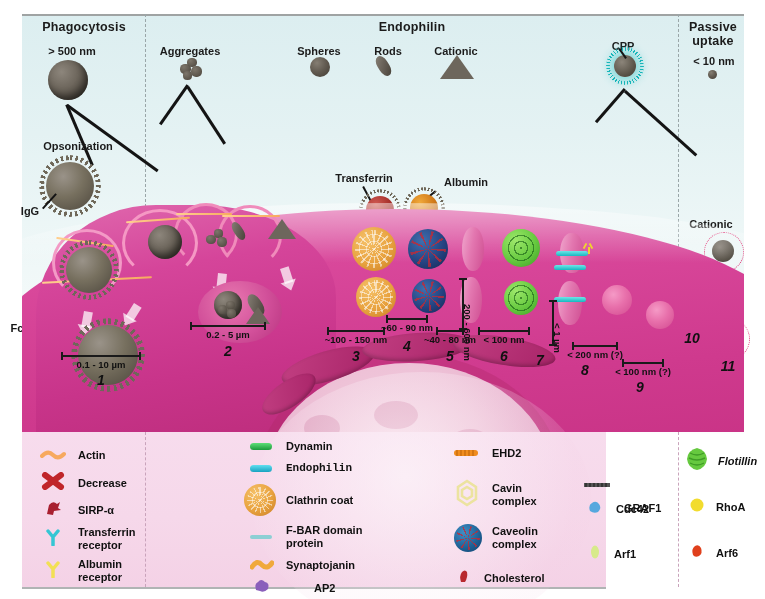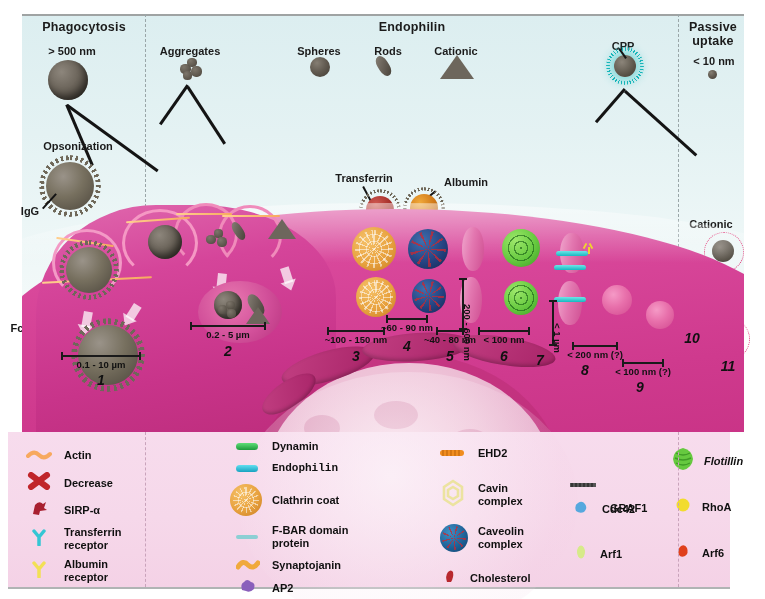--- a/index.html
+++ b/index.html
@@ -199,21 +199,21 @@
     position:absolute;font-style:italic;font-weight:bold;font-size:14px;color:#111;
     text-align:center;
   }
   
   .recept{position:absolute;}
   .recept .stem{position:absolute;left:3.5px;top:4px;width:2px;height:7px;}
   .recept .arm-l{position:absolute;left:0;top:0;width:2px;height:6px;transform:rotate(28deg);}
   .recept .arm-r{position:absolute;left:6px;top:0;width:2px;height:6px;transform:rotate(-28deg);}
   
   .legend{
-    position:absolute;left:8px;top:432px;width:722px;height:155px;
+    position:absolute;left:22px;top:432px;width:584px;height:155px;
     background:linear-gradient(180deg,#f7dced 0%,#f6d8ea 55%,#f4d2e6 100%);
     border-bottom:2px solid #b0b4b4;
   }
   .legend-col{position:absolute;top:0;height:155px;}
   .legend-row{position:absolute;display:flex;align-items:center;}
   .legend-text{
     font-size:11px;font-weight:bold;color:#101010;line-height:13px;
   }
   .sw{position:relative;flex:0 0 auto;}
   .sw-bar{width:22px;height:7px;border-radius:4px;}
@@ -541,21 +541,21 @@
         <span class="legend-text" style="margin-left:10px;">Clathrin coat</span>
       </div>
       <div class="legend-row" style="left:0;top:124px;">
         <span class="sw">
           <svg width="24" height="12">
               <path d="M2 9 Q7 1 12 7 Q17 12 22 5" stroke="#f0a93c" stroke-width="5" fill="none" stroke-linecap="round"></path>
             </svg>
         </span>
         <span class="legend-text" style="margin-left:12px;">Synaptojanin</span>
       </div>
-      <div class="legend-row" style="left:2px;top:146px;">
+      <div class="legend-row" style="left:2px;top:146px;gap:28px;">
         <span class="sw">
           <svg width="20" height="16">
               <path d="M4 12 Q2 6 6 4 Q9 0 13 4 Q18 5 16 11 Q12 15 8 13 Z" fill="#8a5fbb"></path>
             </svg>
         </span>
         <span class="legend-text" style="margin-left:14px;">AP2</span>
       </div>
     </div>
 
     <div class="legend-col" style="left:430px;width:150px;">

